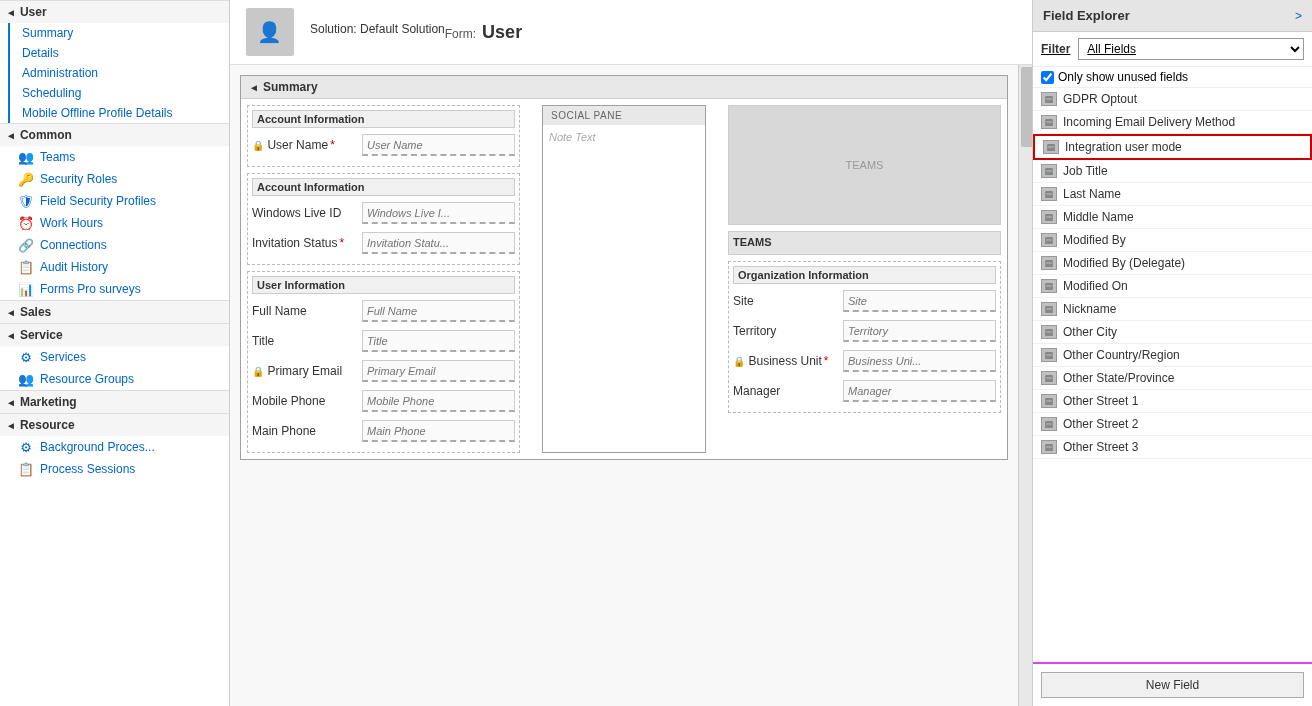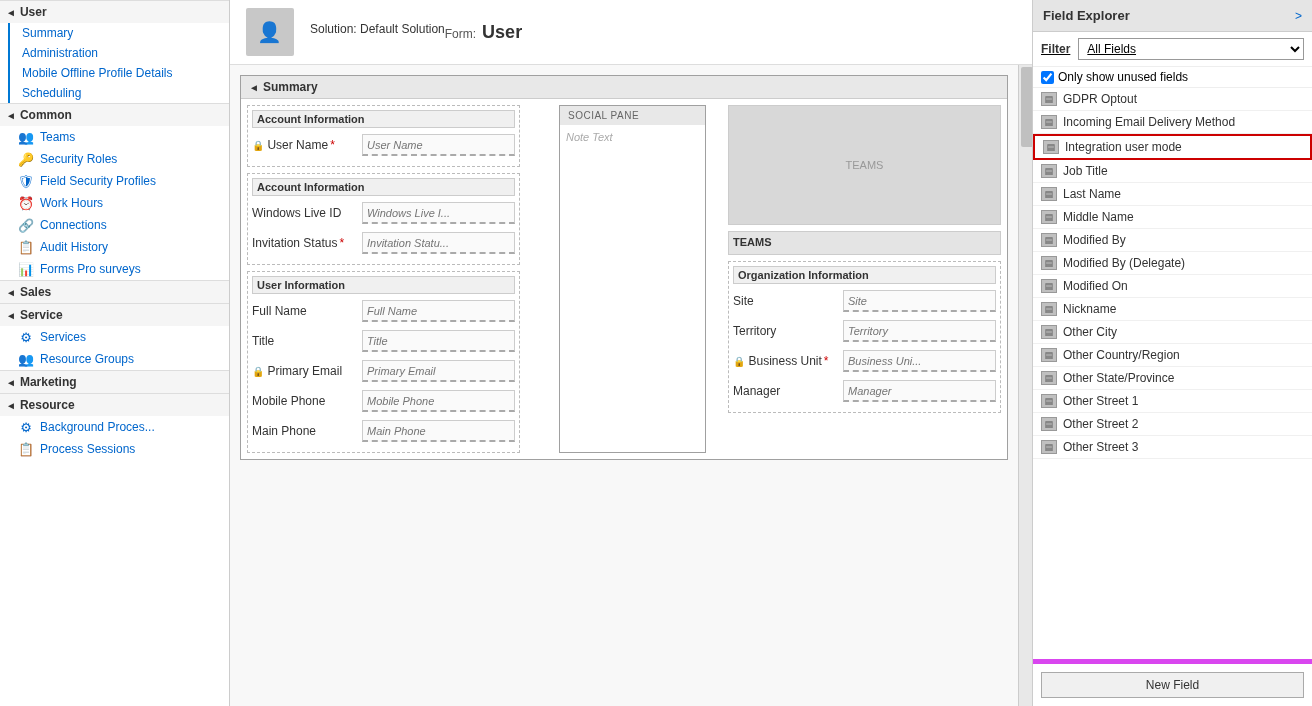--- a/index.html
+++ b/index.html
@@ -166,21 +166,20 @@
       font-size: 11px;
       font-style: italic;
     }
 
     
     .social-pane {
       border: 1px solid #a0a0a0;
       background: #fff;
       display: flex;
       flex-direction: column;
-      margin-left: 17px;
     }
     .social-pane-header {
       background: #e8e8e8;
       padding: 4px 8px;
       font-size: 10px;
       color: #666;
       letter-spacing: 0.5px;
       text-transform: uppercase;
     }
     .note-text-area {
@@ -277,21 +276,21 @@
       display: inline-block;
       border: 1px solid #999;
       font-size: 9px;
       display: flex;
       align-items: center;
       justify-content: center;
       color: #555;
     }
     .new-field-btn {
       padding: 8px;
-      border-top: 5px solid #d946ef;
+      border-top: 2px solid #d946ef;
     }
     .new-field-btn button {
       width: 100%;
       padding: 5px;
       background: #f0f0f0;
       border: 1px solid #aaa;
       cursor: pointer;
       font-size: 12px;
       color: #333;
     }
@@ -309,27 +308,30 @@
 <div class="sidebar">
 
   <div class="sidebar-section-header">
     <span class="arrow">◄</span>
     <span>User</span>
   </div>
   <div class="sidebar-sub-item">
     <span>Summary</span>
   </div>
   <div class="sidebar-sub-item">
+    <span>Details</span>
+  </div>
+  <div class="sidebar-sub-item">
     <span>Administration</span>
+  </div>
+  <div class="sidebar-sub-item">
+    <span>Scheduling</span>
   </div>
   <div class="sidebar-sub-item">
     <span>Mobile Offline Profile Details</span>
-  </div>
-  <div class="sidebar-sub-item">
-    <span>Scheduling</span>
   </div>
 
   <div class="sidebar-section-header">
     <span class="arrow">◄</span>
     <span>Common</span>
   </div>
   <div class="sidebar-item">
     <span class="icon">👥</span>
     <span>Teams</span>
   </div>

